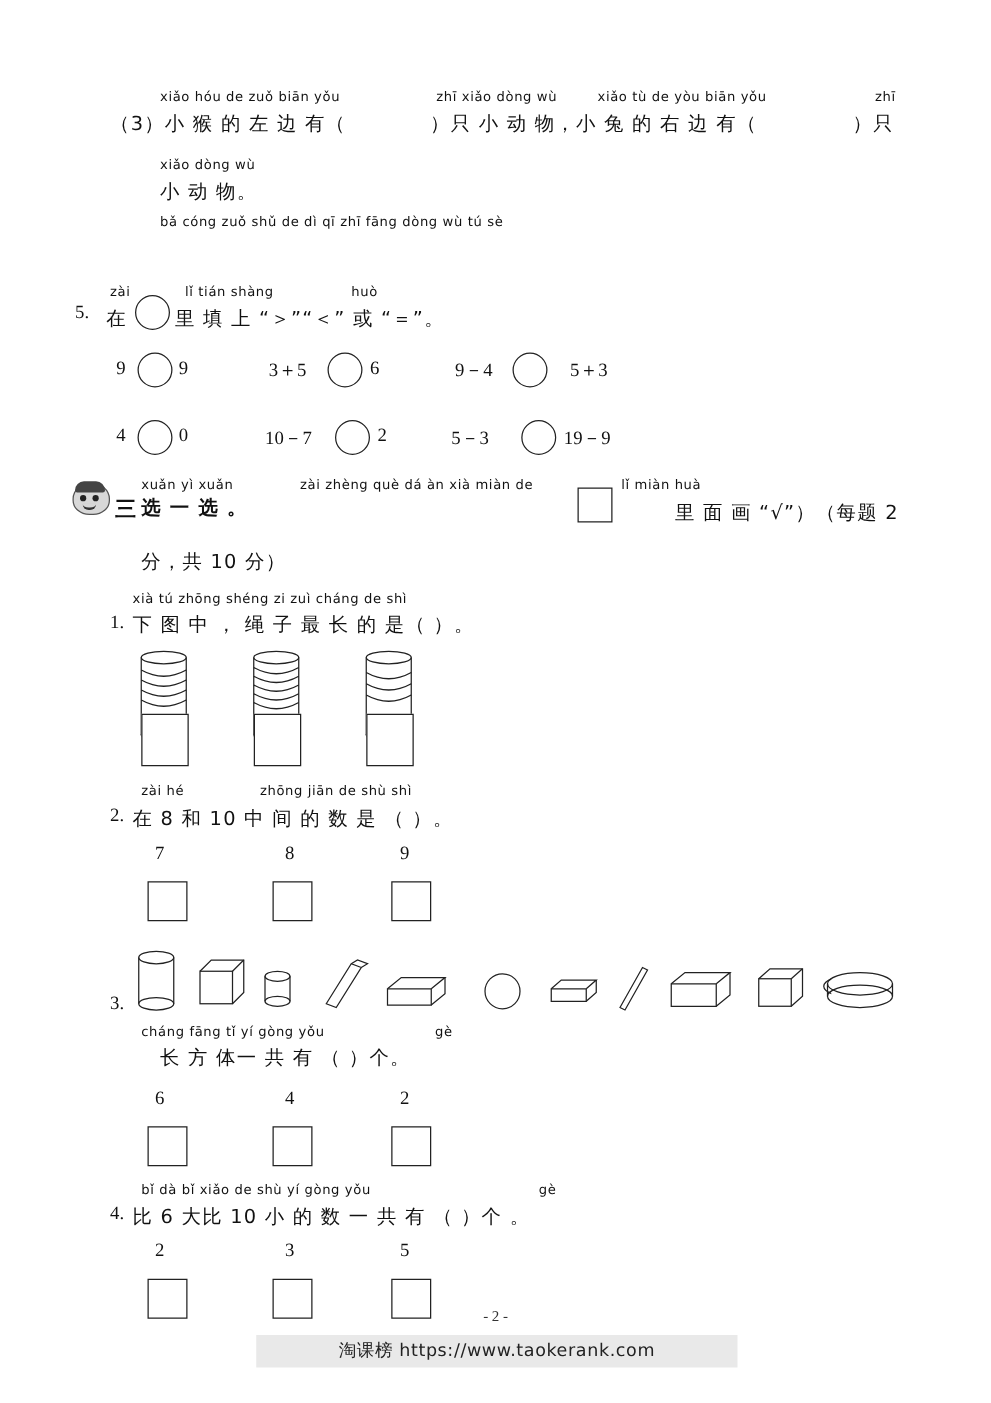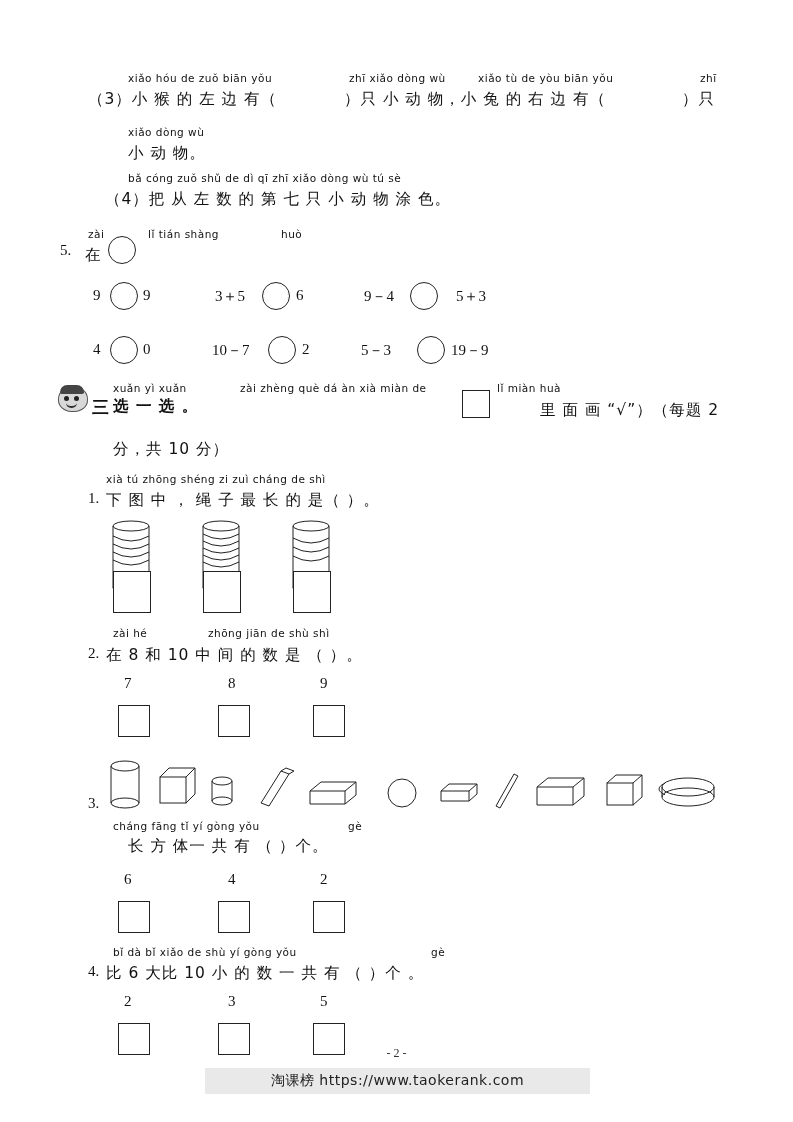--- a/index.html
+++ b/index.html
@@ -141,32 +141,32 @@
   <div class="abs pinyin" style="left:478px; top:72px;">xiǎo tù  de yòu biān yǒu</div>
   <div class="abs pinyin" style="left:700px; top:72px;">zhī</div>
 
   <div class="abs hz" style="left:88px; top:89px;">（3）小 猴 的 左 边 有（</div>
   <div class="abs hz" style="left:344px; top:89px;">）只 小 动 物，小 兔 的 右 边 有（</div>
   <div class="abs hz" style="left:682px; top:89px;">）只</div>
 
   <div class="abs pinyin" style="left:128px; top:126px;">xiǎo dòng wù</div>
   <div class="abs hz" style="left:128px; top:143px;">小 动 物。</div>
 
-  <div class="abs pinyin" style="left:128px; top:172px;">bǎ cóng zuǒ shǔ de  dì  qī zhī xiǎo dòng wù tú  sè</div>
-  <div class="abs hz" style="left:105px; top:189px;">（4）把 从 左 数 的 第 七 只 小 动 物 涂 色。</div>
+  <div class="abs pinyin" style="left:128px; top:172px;">bǎ cóng zuǒ shǔ de  dì  qī zhī fāng dòng wù tú  sè</div>
 
   <div class="abs num" style="left:60px; top:242px;">5.</div>
   <div class="abs pinyin" style="left:88px; top:228px;">zài</div>
   <div class="abs pinyin" style="left:148px; top:228px;">lǐ  tián shàng</div>
   <div class="abs pinyin" style="left:281px; top:228px;">huò</div>
 
   <div class="abs hz" style="left:85px; top:245px;">在</div>
   <div class="abs" style="left:108px; top:236px;">
     <div class="circle"></div>
   </div>
+  <div class="abs hz" style="left:140px; top:245px;">里 填 上 “＞”“＜” 或 “＝”。</div>
 
   <div class="abs num" style="left:93px; top:287px;">9</div>
   <div class="abs" style="left:110px; top:282px;"><div class="circle"></div></div>
   <div class="abs num" style="left:143px; top:287px;">9</div>
 
   <div class="abs num" style="left:215px; top:287px;">3＋5</div>
   <div class="abs" style="left:262px; top:282px;"><div class="circle"></div></div>
   <div class="abs num" style="left:296px; top:287px;">6</div>
 
   <div class="abs num" style="left:364px; top:287px;">9－4</div>

